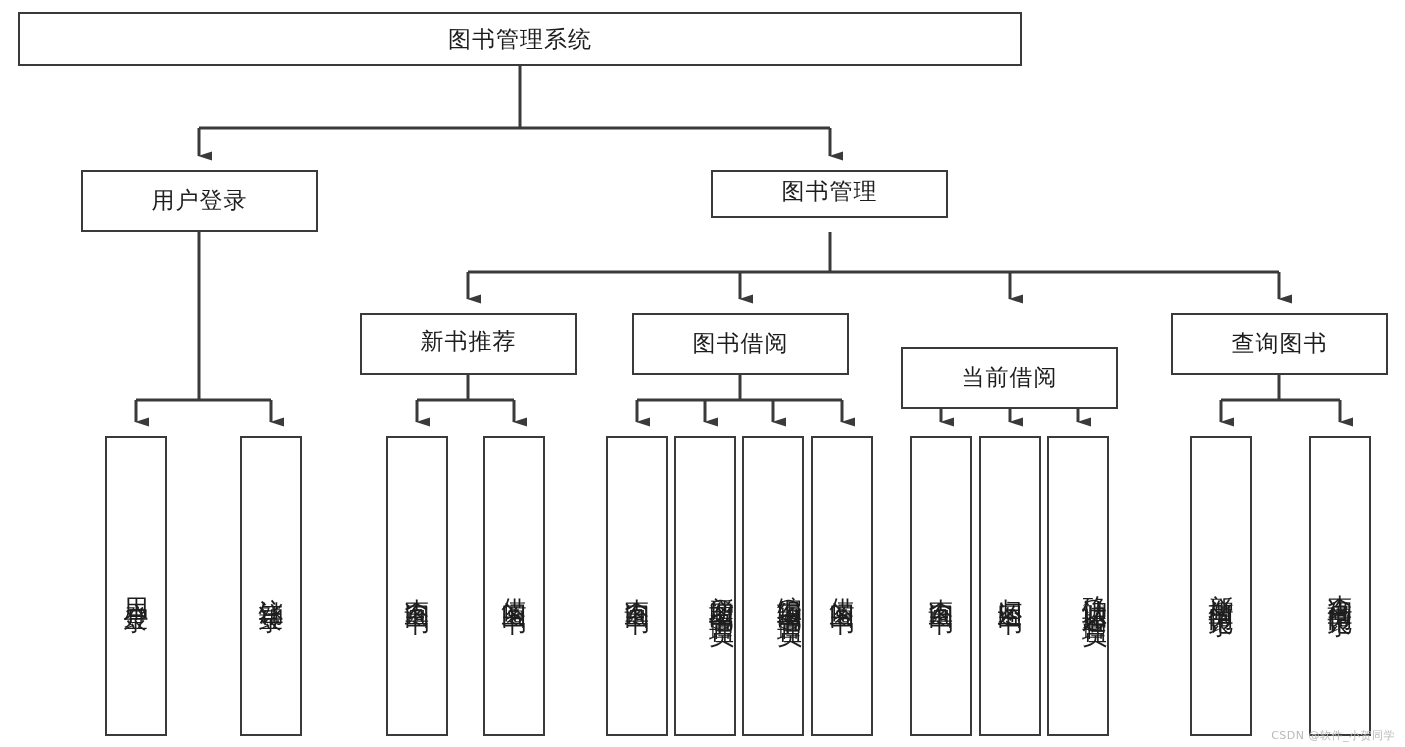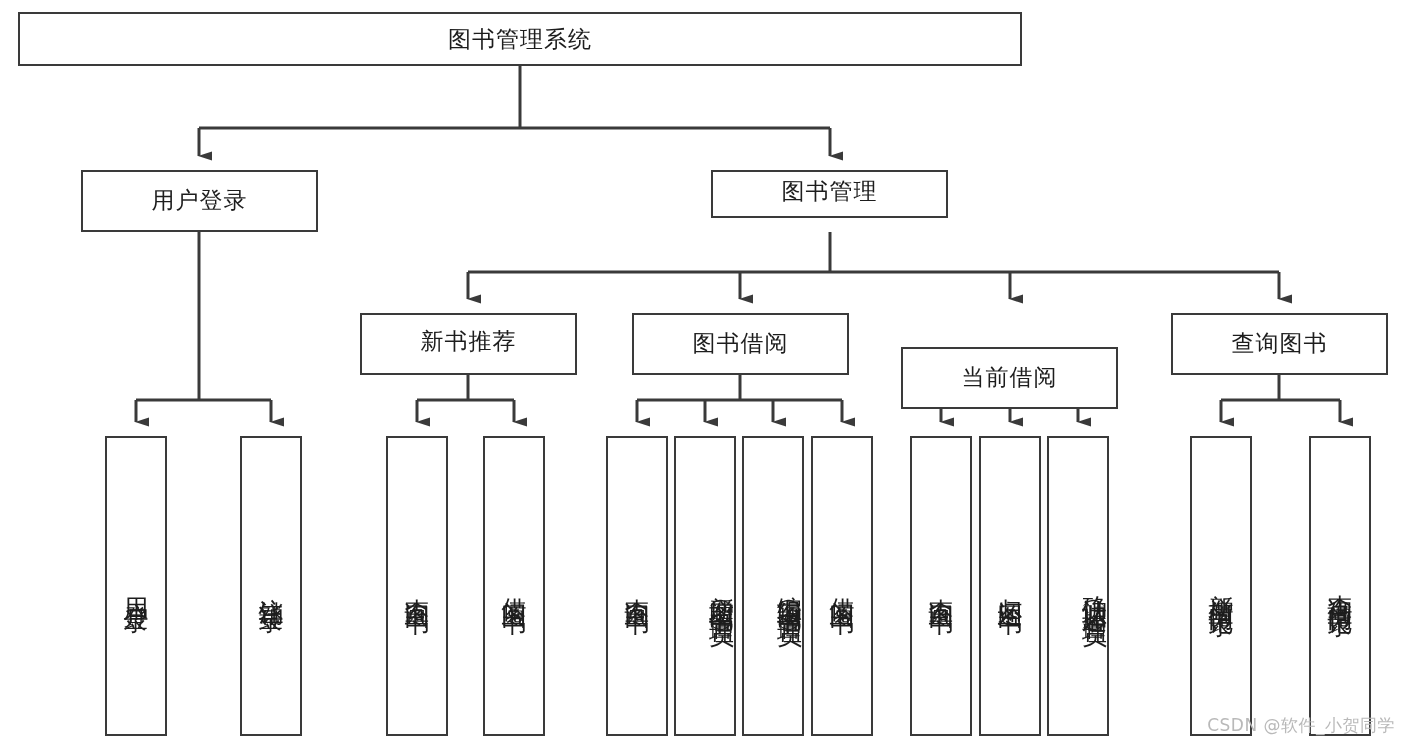--- a/index.html
+++ b/index.html
@@ -57,22 +57,22 @@
     position: absolute;
     left: 0;
     top: 0;
     width: 1405px;
     height: 747px;
     pointer-events: none;
   }
   .watermark {
     position: absolute;
     right: 10px;
-    bottom: 10px;
-    font-size: 17px;
+    bottom: 4px;
+    font-size: 11px;
     color: #b9b9b9;
     letter-spacing: 0.5px;
     white-space: nowrap;
   }
 </style>
 </head>
 <body>
 
 <div id="canvas">
 

